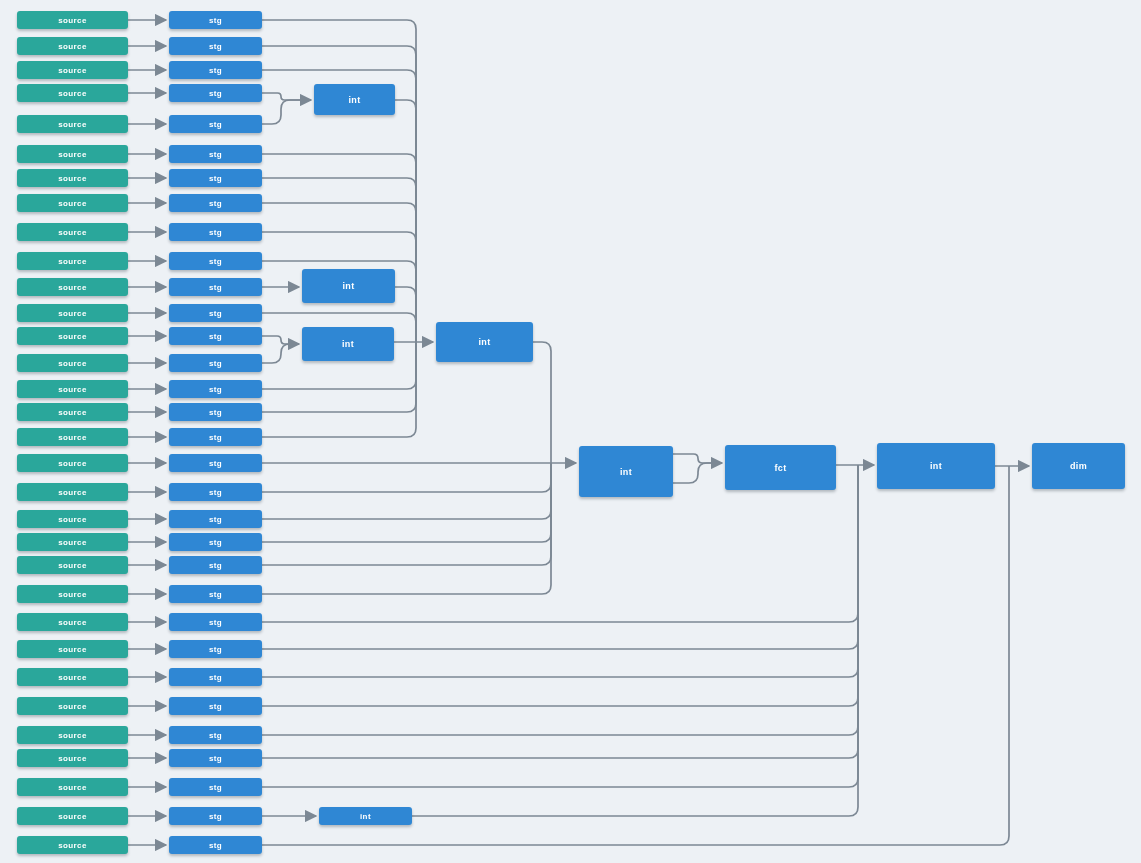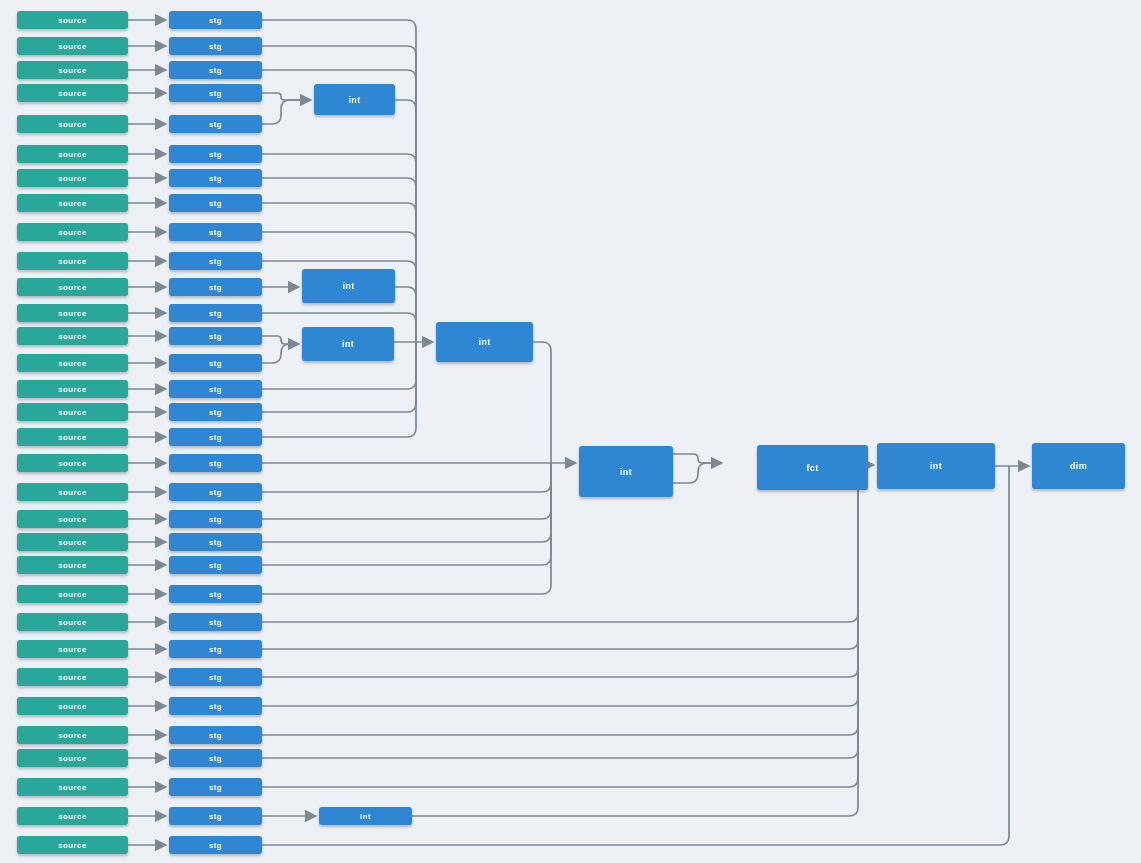--- a/index.html
+++ b/index.html
@@ -170,18 +170,18 @@
       <div class="node stg" style="left: 169px; top: 726px; width: 93px; height: 18px;">stg</div>
       <div class="node stg" style="left: 169px; top: 749px; width: 93px; height: 18px;">stg</div>
       <div class="node stg" style="left: 169px; top: 778px; width: 93px; height: 18px;">stg</div>
       <div class="node stg" style="left: 169px; top: 807px; width: 93px; height: 18px;">stg</div>
       <div class="node stg" style="left: 169px; top: 836px; width: 93px; height: 18px;">stg</div>
       <div class="node int lg" style="left: 314px; top: 84px; width: 81px; height: 31px;">int</div>
       <div class="node int lg" style="left: 302px; top: 269px; width: 93px; height: 34px;">int</div>
       <div class="node int lg" style="left: 302px; top: 327px; width: 92px; height: 34px;">int</div>
       <div class="node int lg" style="left: 436px; top: 322px; width: 97px; height: 40px;">int</div>
       <div class="node int lg" style="left: 579px; top: 446px; width: 94px; height: 51px;">int</div>
-      <div class="node fct lg" style="left: 725px; top: 445px; width: 111px; height: 45px; margin-left: 32px;">fct</div>
+      <div class="node fct lg" style="left: 725px; top: 445px; width: 111px; height: 45px;">fct</div>
       <div class="node int lg" style="left: 877px; top: 443px; width: 118px; height: 46px;">int</div>
       <div class="node dim lg" style="left: 1032px; top: 443px; width: 93px; height: 46px;">dim</div>
       <div class="node int" style="left: 319px; top: 807px; width: 93px; height: 18px;">int</div>
     </div>
 </div>
 
 </body></html>

